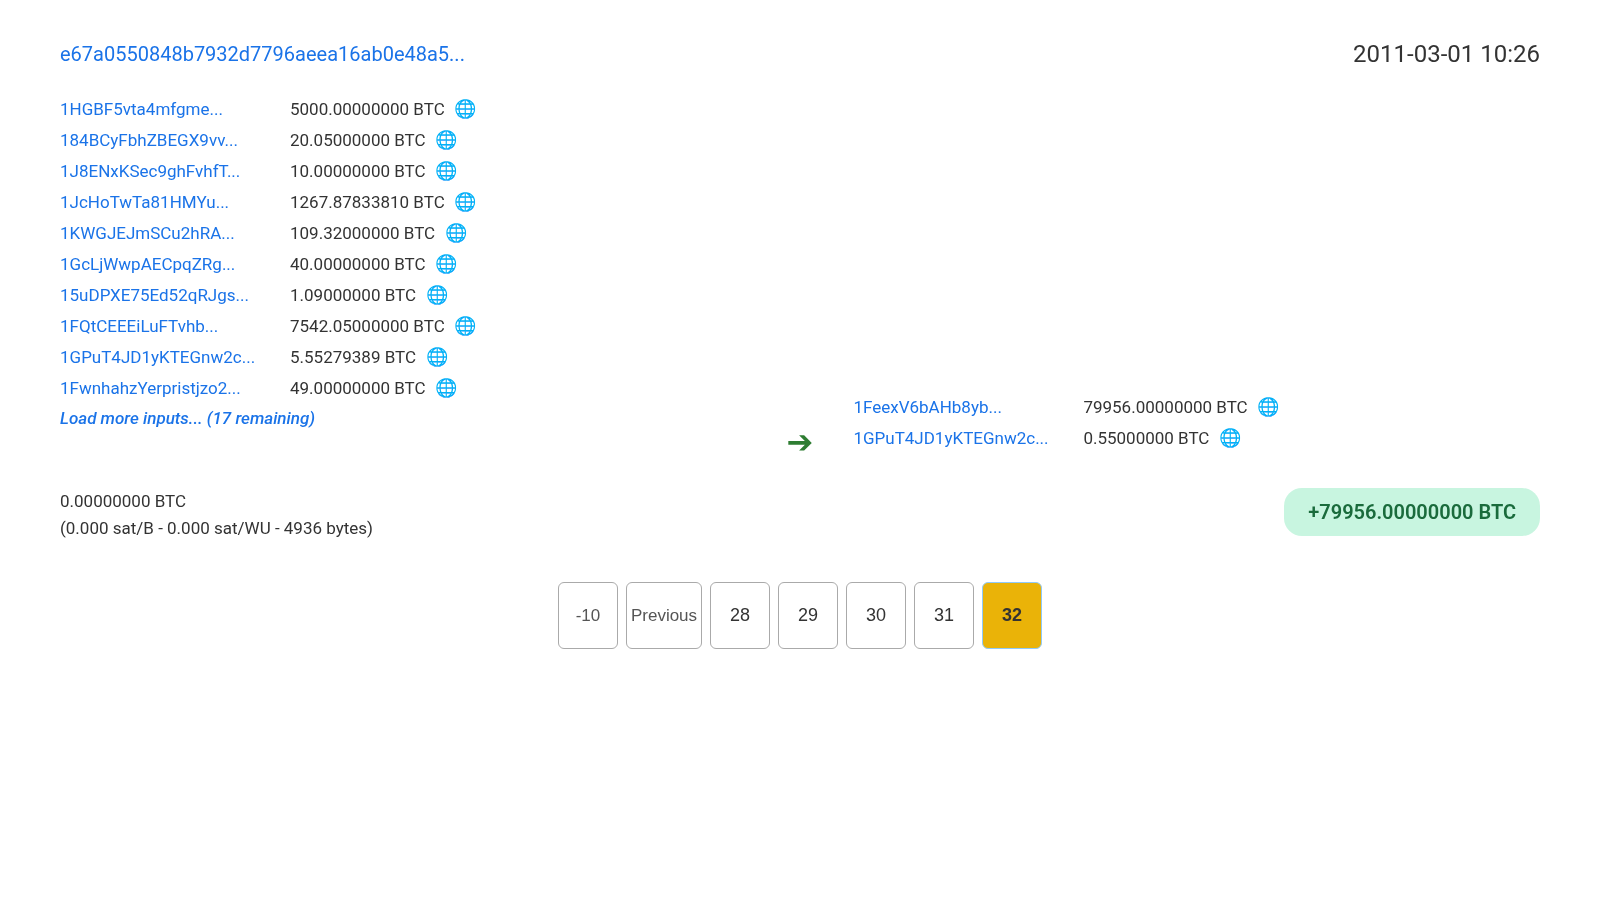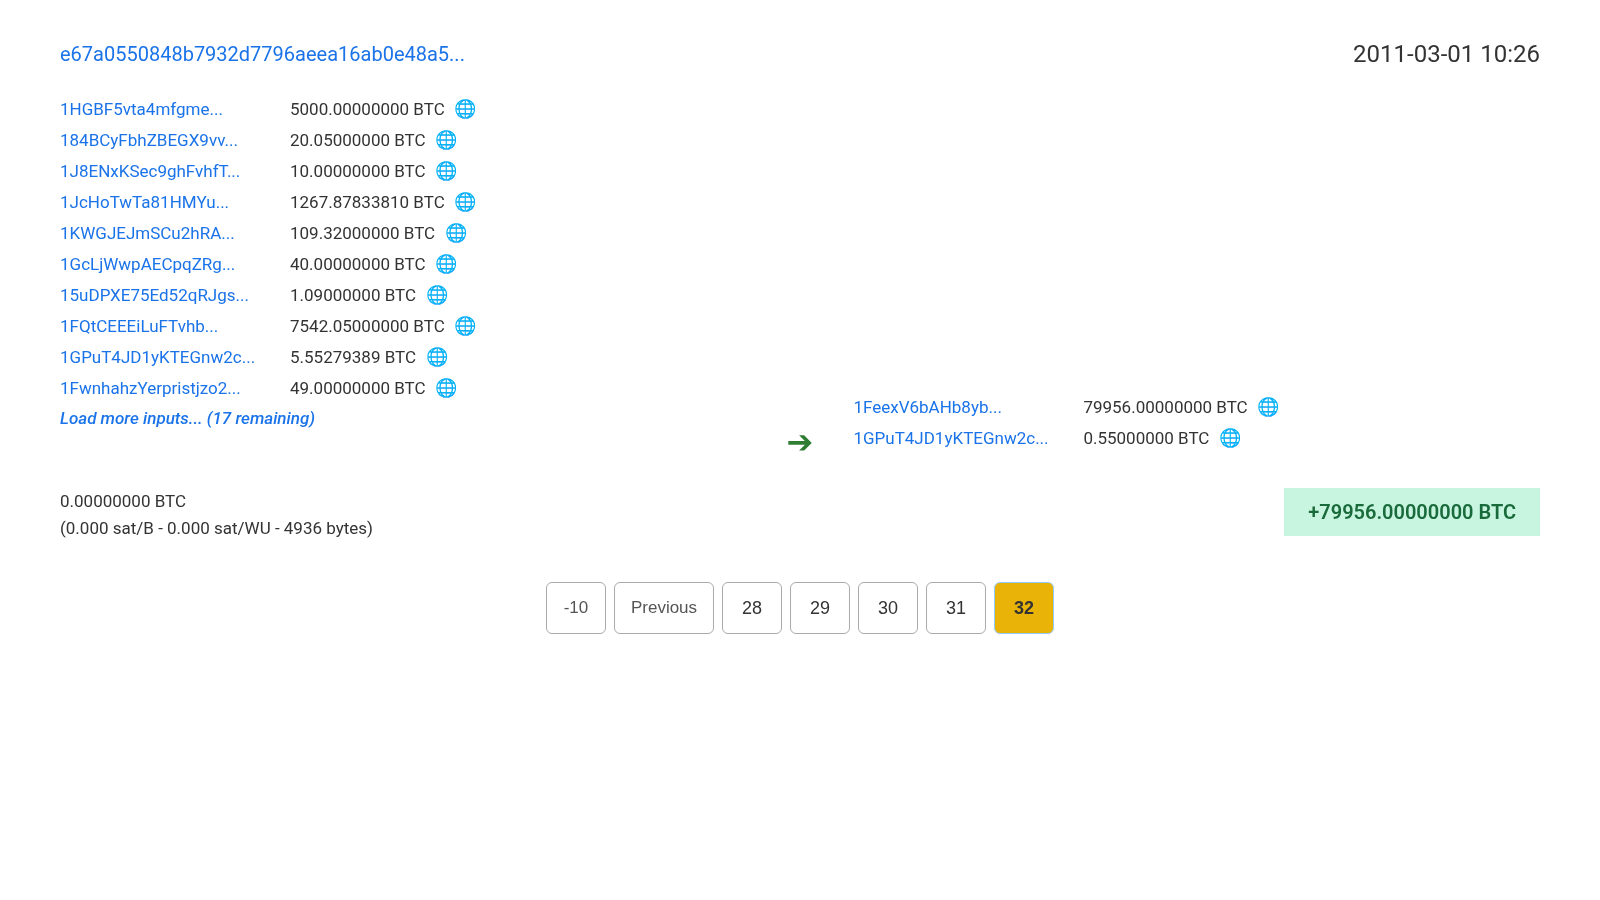--- a/index.html
+++ b/index.html
@@ -104,44 +104,44 @@
       color: #333;
       line-height: 1.6;
     }
 
     .total-badge {
       background: #c8f5e0;
       color: #1a6b3c;
       font-size: 20px;
       font-weight: 600;
       padding: 12px 24px;
-      border-radius: 0;
+      border-radius: 18px;
     }
 
     .pagination {
       display: flex;
       justify-content: center;
       align-items: center;
       gap: 8px;
       margin-top: 20px;
     }
 
     .page-btn {
       min-width: 60px;
-      height: 52px;
+      height: 67px;
       border: 1.5px solid #aaa;
       background: #fff;
       color: #333;
       font-size: 18px;
       border-radius: 6px;
       cursor: pointer;
       display: flex;
       align-items: center;
       justify-content: center;
-      padding: 0 16px;
+      padding: 0 4px;
     }
 
     .page-btn.active {
       background: #eab308;
       border-color: #90caf9;
       color: #333;
       font-weight: 600;
     }
 
     .page-btn.text-btn {

